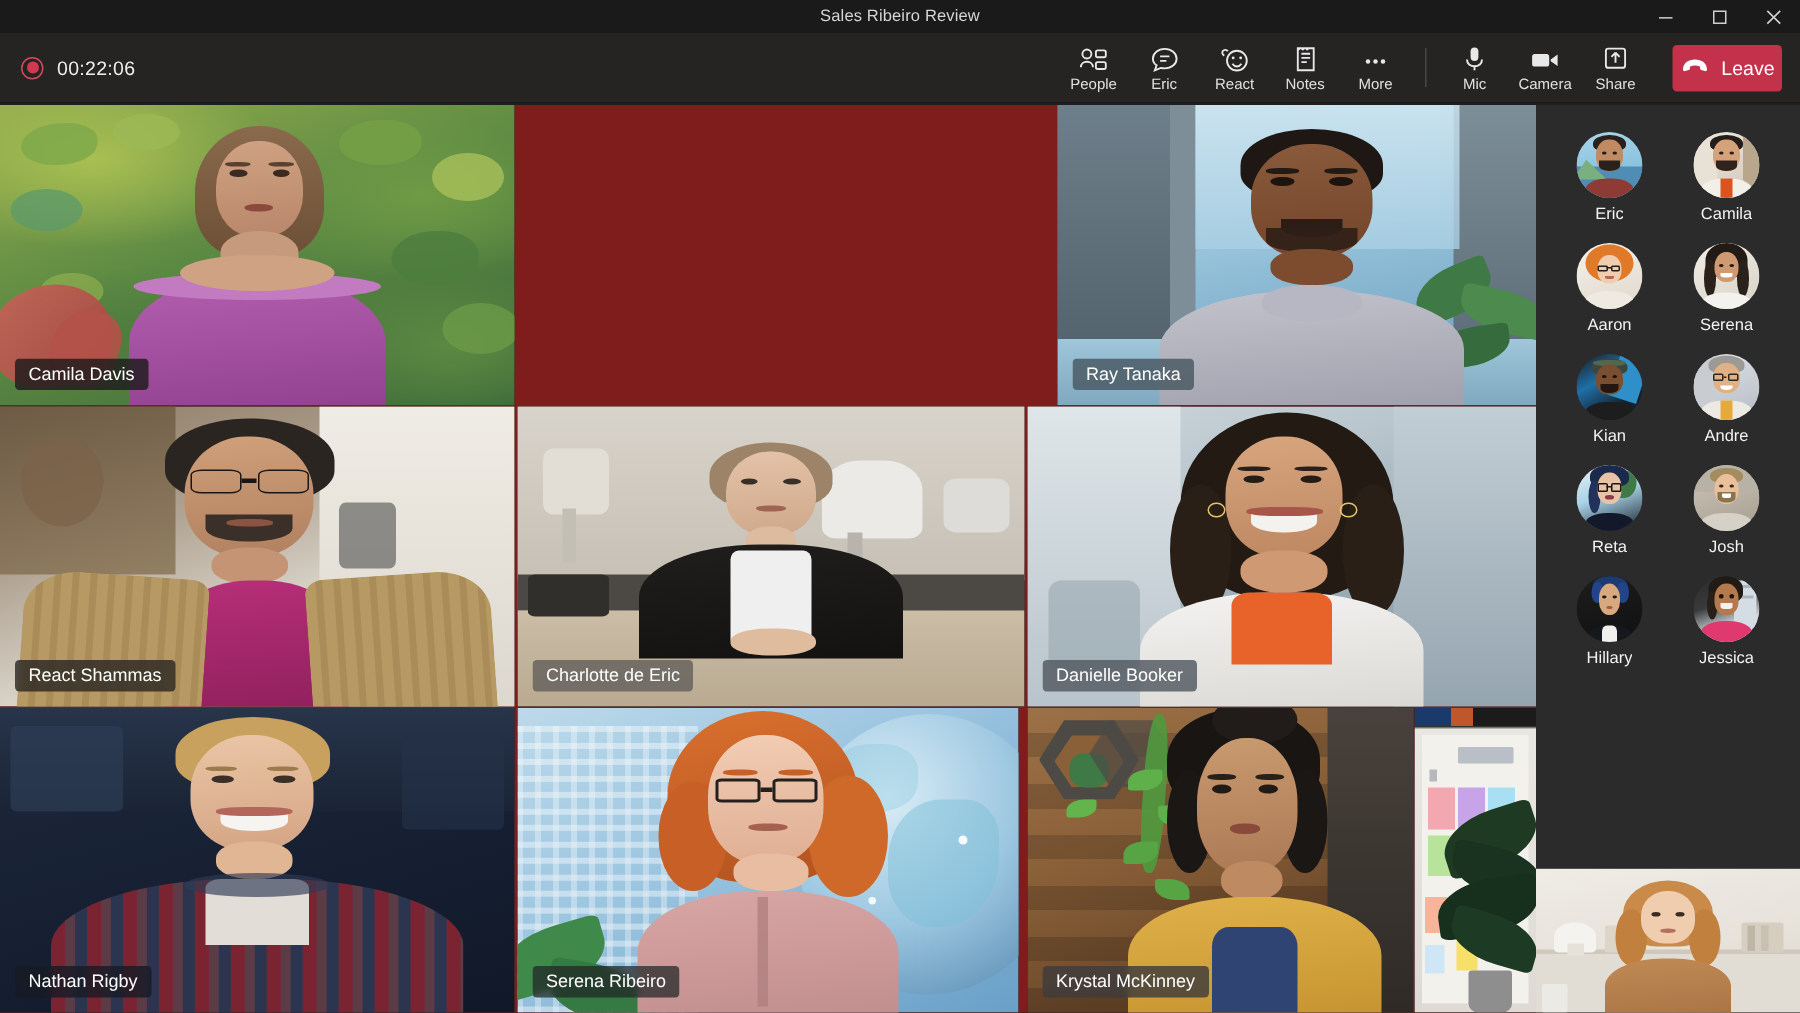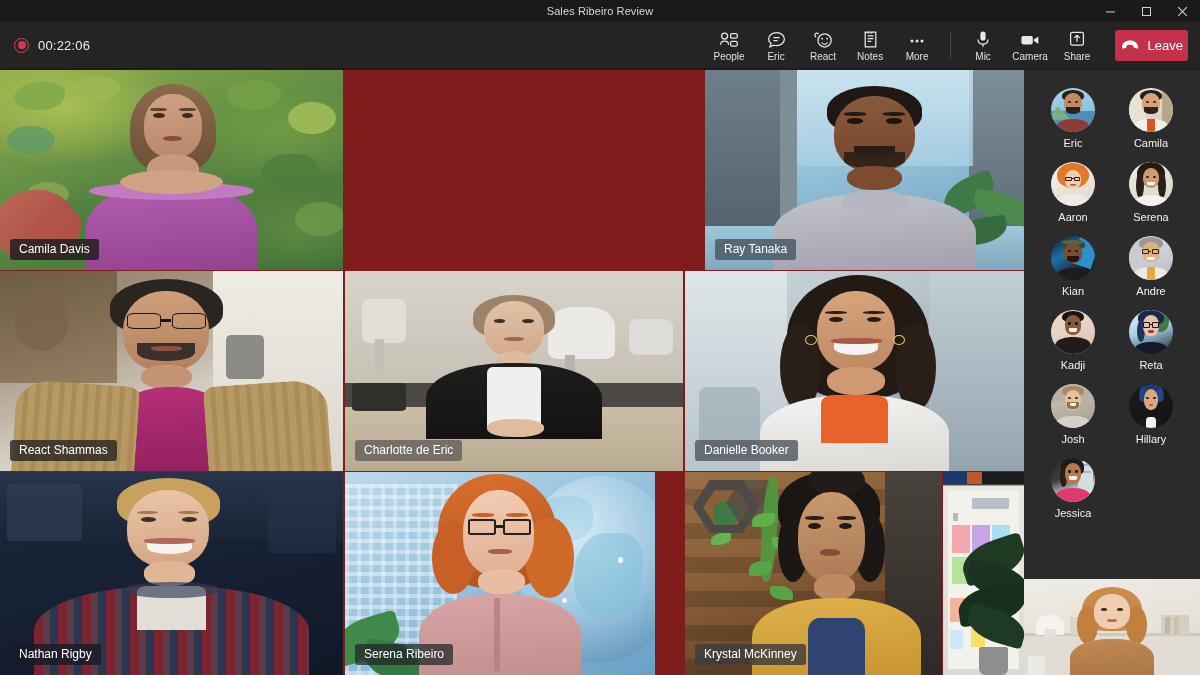--- a/index.html
+++ b/index.html
@@ -447,21 +447,21 @@
 
       <div class="sk" style="left:35.5%;top:32%;width:3.4%;height:5%;border-radius:50%;border:1.4px solid #e3c46c;"></div>
       <div class="sk" style="left:61.5%;top:32%;width:3.4%;height:5%;border-radius:50%;border:1.4px solid #e3c46c;"></div>
       <div class="sk" style="left:42%;top:48%;width:17%;height:14%;border-radius:45%;background:#cf9a73;"></div>
       <div class="sk torso" style="left:22%;top:62%;width:56%;height:42%;background:linear-gradient(175deg,#f4f3f1,#d9d7d3);"></div>
       <div class="sk" style="left:40%;top:62%;width:20%;height:24%;background:#e8632a;border-radius:18% 18% 0 0;"></div>
     </div>
     <div class="nameplate" style="background:rgba(82,88,96,0.82);">Danielle Booker</div>
   </div>
 
-  <div class="tile" style="left:345px; top:402px; width:310px; height:203px;">
+  <div class="tile" style="left:345px; top:402px; width:334px; height:203px;">
     <div class="scene" style="background:linear-gradient(150deg,#bcd9ea 0%,#9dc6e0 40%,#7fb0d4 72%,#6aa0c8 100%);">
 
       <div class="sk" style="left:0;top:6%;width:36%;height:94%;background:repeating-linear-gradient(0deg,rgba(255,255,255,.55) 0 4px,transparent 4px 11px),repeating-linear-gradient(90deg,rgba(255,255,255,.45) 0 4px,transparent 4px 12px);opacity:.75;"></div>
 
       <div class="sk" style="left:56%;top:2%;width:52%;height:92%;border-radius:50%;background:radial-gradient(circle at 35% 30%,#dff0f8 0%,#9fc9e2 48%,#6f9fc0 78%,#5b8aa8 100%);opacity:.92;"></div>
       <div class="sk" style="left:74%;top:30%;width:22%;height:42%;border-radius:48% 30% 55% 40%;background:#7ec0d8;opacity:.5;"></div>
       <div class="sk" style="left:62%;top:12%;width:18%;height:22%;border-radius:50% 40% 45% 55%;background:#8fcbdf;opacity:.4;"></div>
 
       <div class="sk" style="left:60%;top:18%;width:2%;height:3%;border-radius:50%;background:#fff;opacity:.9;"></div>
       <div class="sk" style="left:88%;top:42%;width:1.8%;height:2.8%;border-radius:50%;background:#fff;opacity:.9;"></div>
@@ -643,33 +643,20 @@
           <div class="sk" style="left:52%;top:30%;width:16%;height:12%;border-radius:20%;border:1.6px solid #2a2723;"></div>
           <div class="sk" style="left:45%;top:34%;width:6%;height:2.5%;background:#2a2723;"></div>
           <div class="sk" style="left:40%;top:47%;width:18%;height:8%;border-radius:0 0 50% 50%;background:#fff;"></div>
           <div class="sk torso" style="left:12%;top:70%;width:76%;height:36%;background:#edeae4;"></div>
           <div class="sk" style="left:40%;top:70%;width:20%;height:34%;background:#e6a93b;"></div>
         </div>
       </div>
       <span class="person-name">Andre</span>
     </div>
 
-    <div class="person">
-      <div class="avatar">
-        <div class="scene" style="background:linear-gradient(160deg,#f0ddd0,#dcc2b0);">
-          <div class="sk hair" style="left:26%;top:2%;width:48%;height:26%;background:#191513;"></div>
-          <div class="sk head" style="left:32%;top:12%;width:36%;height:44%;background:#8a5a38;"></div>
-          <div class="sk" style="left:39%;top:28%;width:7%;height:5%;border-radius:50%;background:#16100c;"></div>
-          <div class="sk" style="left:54%;top:28%;width:7%;height:5%;border-radius:50%;background:#16100c;"></div>
-          <div class="sk" style="left:42%;top:42%;width:16%;height:7%;border-radius:0 0 50% 50%;background:#f3efe9;"></div>
-          <div class="sk torso" style="left:10%;top:62%;width:80%;height:44%;background:#1f1d1c;"></div>
-        </div>
-      </div>
-      <span class="person-name">Kadji</span>
-    </div>
 
     <div class="person">
       <div class="avatar">
         <div class="scene" style="background:linear-gradient(160deg,#e7f2f7 0%,#a9d2e6 45%,#16212c 100%);">
           <div class="sk" style="left:62%;top:10%;width:30%;height:40%;border-radius:60% 10% 60% 10%;background:#3f7a46;"></div>
           <div class="sk hair" style="left:20%;top:0%;width:60%;height:34%;background:#1b2a4a;"></div>
           <div class="sk" style="left:18%;top:22%;width:18%;height:50%;border-radius:50%;background:#22325a;"></div>
           <div class="sk head" style="left:32%;top:12%;width:36%;height:46%;background:#e8c3a8;"></div>
           <div class="sk" style="left:31%;top:28%;width:16%;height:12%;border-radius:20%;border:1.8px solid #181414;"></div>
           <div class="sk" style="left:53%;top:28%;width:16%;height:12%;border-radius:20%;border:1.8px solid #181414;"></div>

